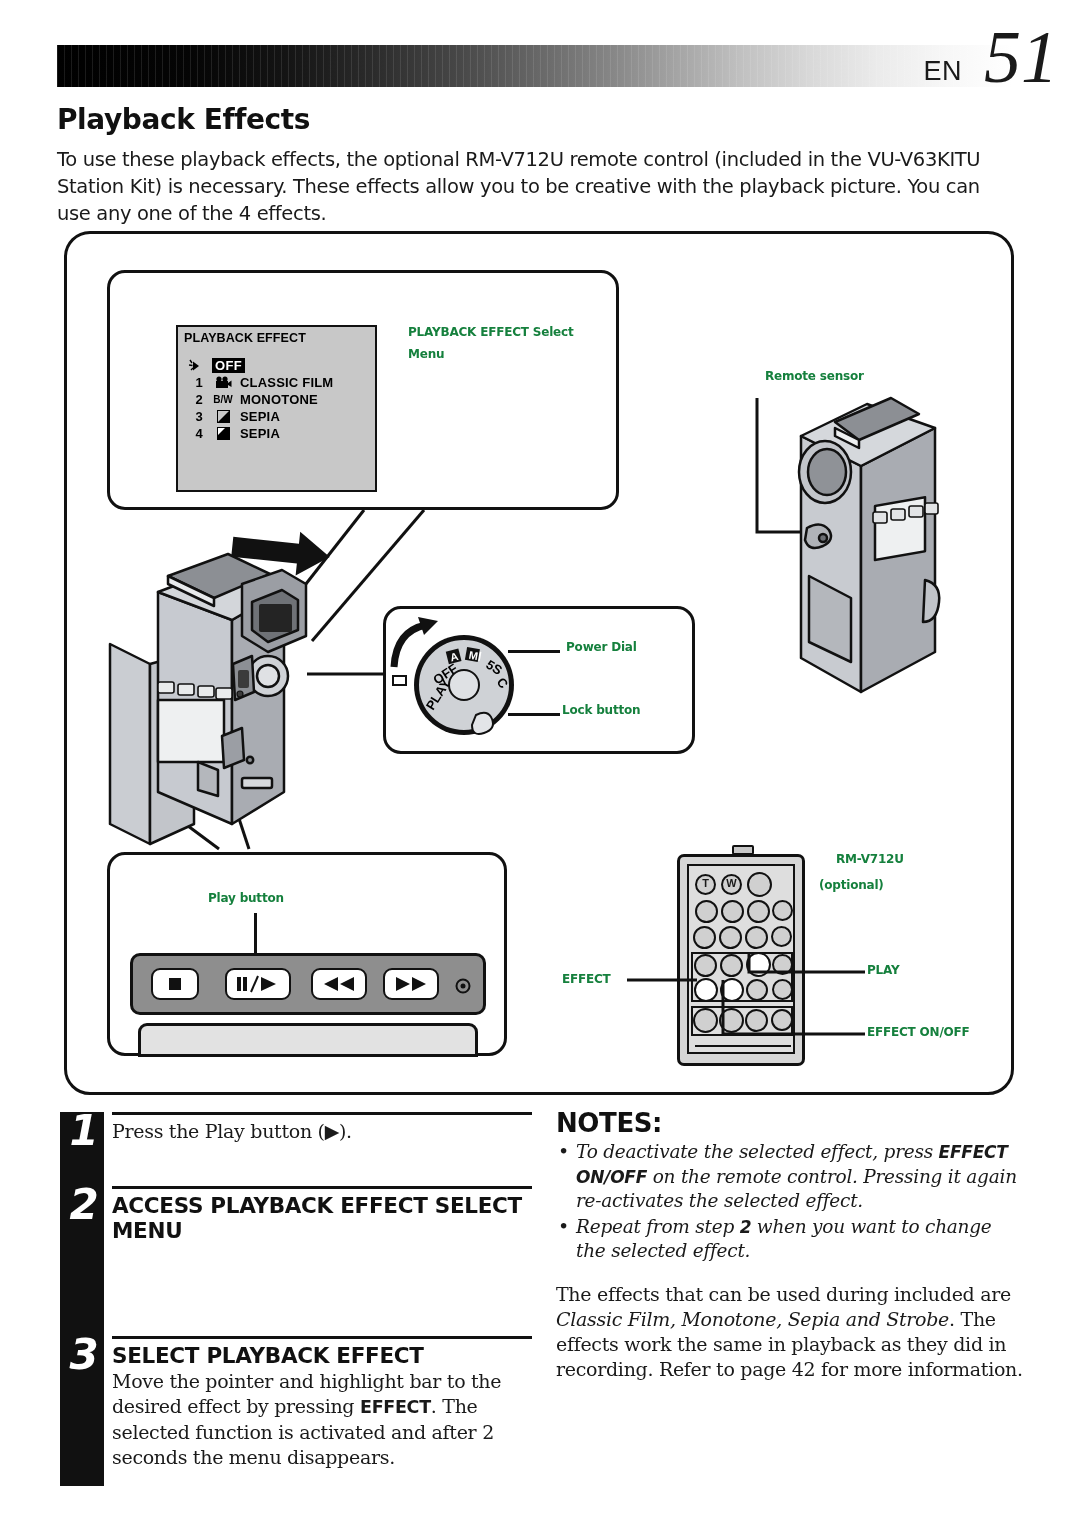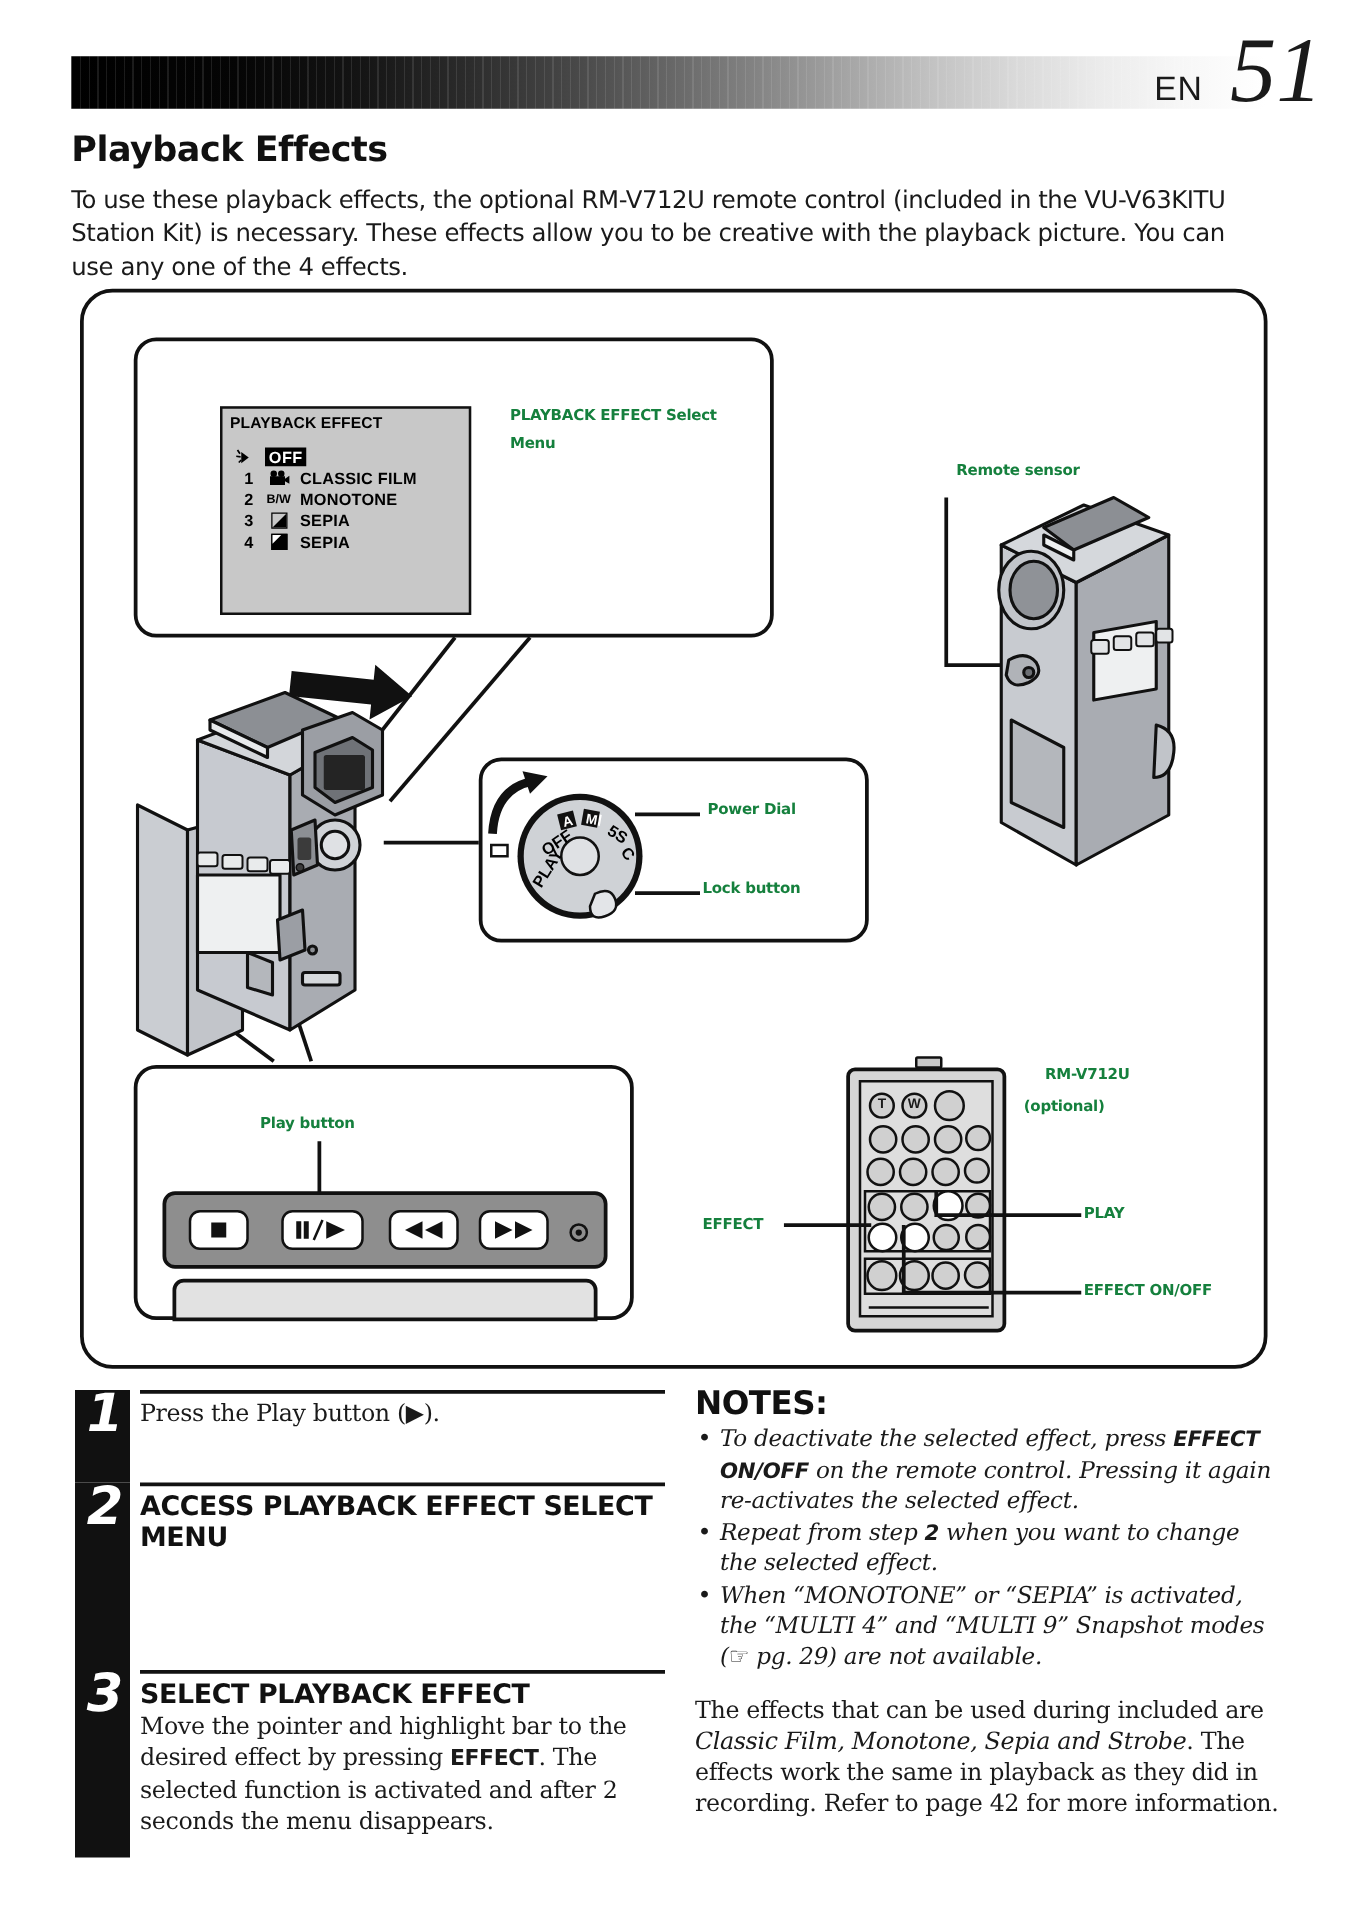--- a/index.html
+++ b/index.html
@@ -505,16 +505,15 @@
 
 </div>
 
 <div class="notes">
   <div class="notes-title">NOTES:</div>
 
   <div class="note-item"><span>To deactivate the selected effect, press </span><b>EFFECT ON/OFF</b><span> on the remote control. Pressing it again re-activates the selected effect.</span></div>
 
   <div class="note-item"><span>Repeat from step </span><b>2</b><span> when you want to change the selected effect.</span></div>
 
-  <div class="note-item"><span>When “MONOTONE” or “SEPIA” is activated, the “MULTI 4” and “MULTI 9” Snapshot modes (</span><span style="font-style:normal;">☞</span><span> pg. 29) are not available.</span></div>
 
   <div class="notes-para"><span>The effects that can be used during included are </span><i>Classic Film, Monotone, Sepia and Strobe</i><span>. The effects work the same in playback as they did in recording. Refer to page 42 for more information.</span></div>
 </div>
 
 </body></html>

